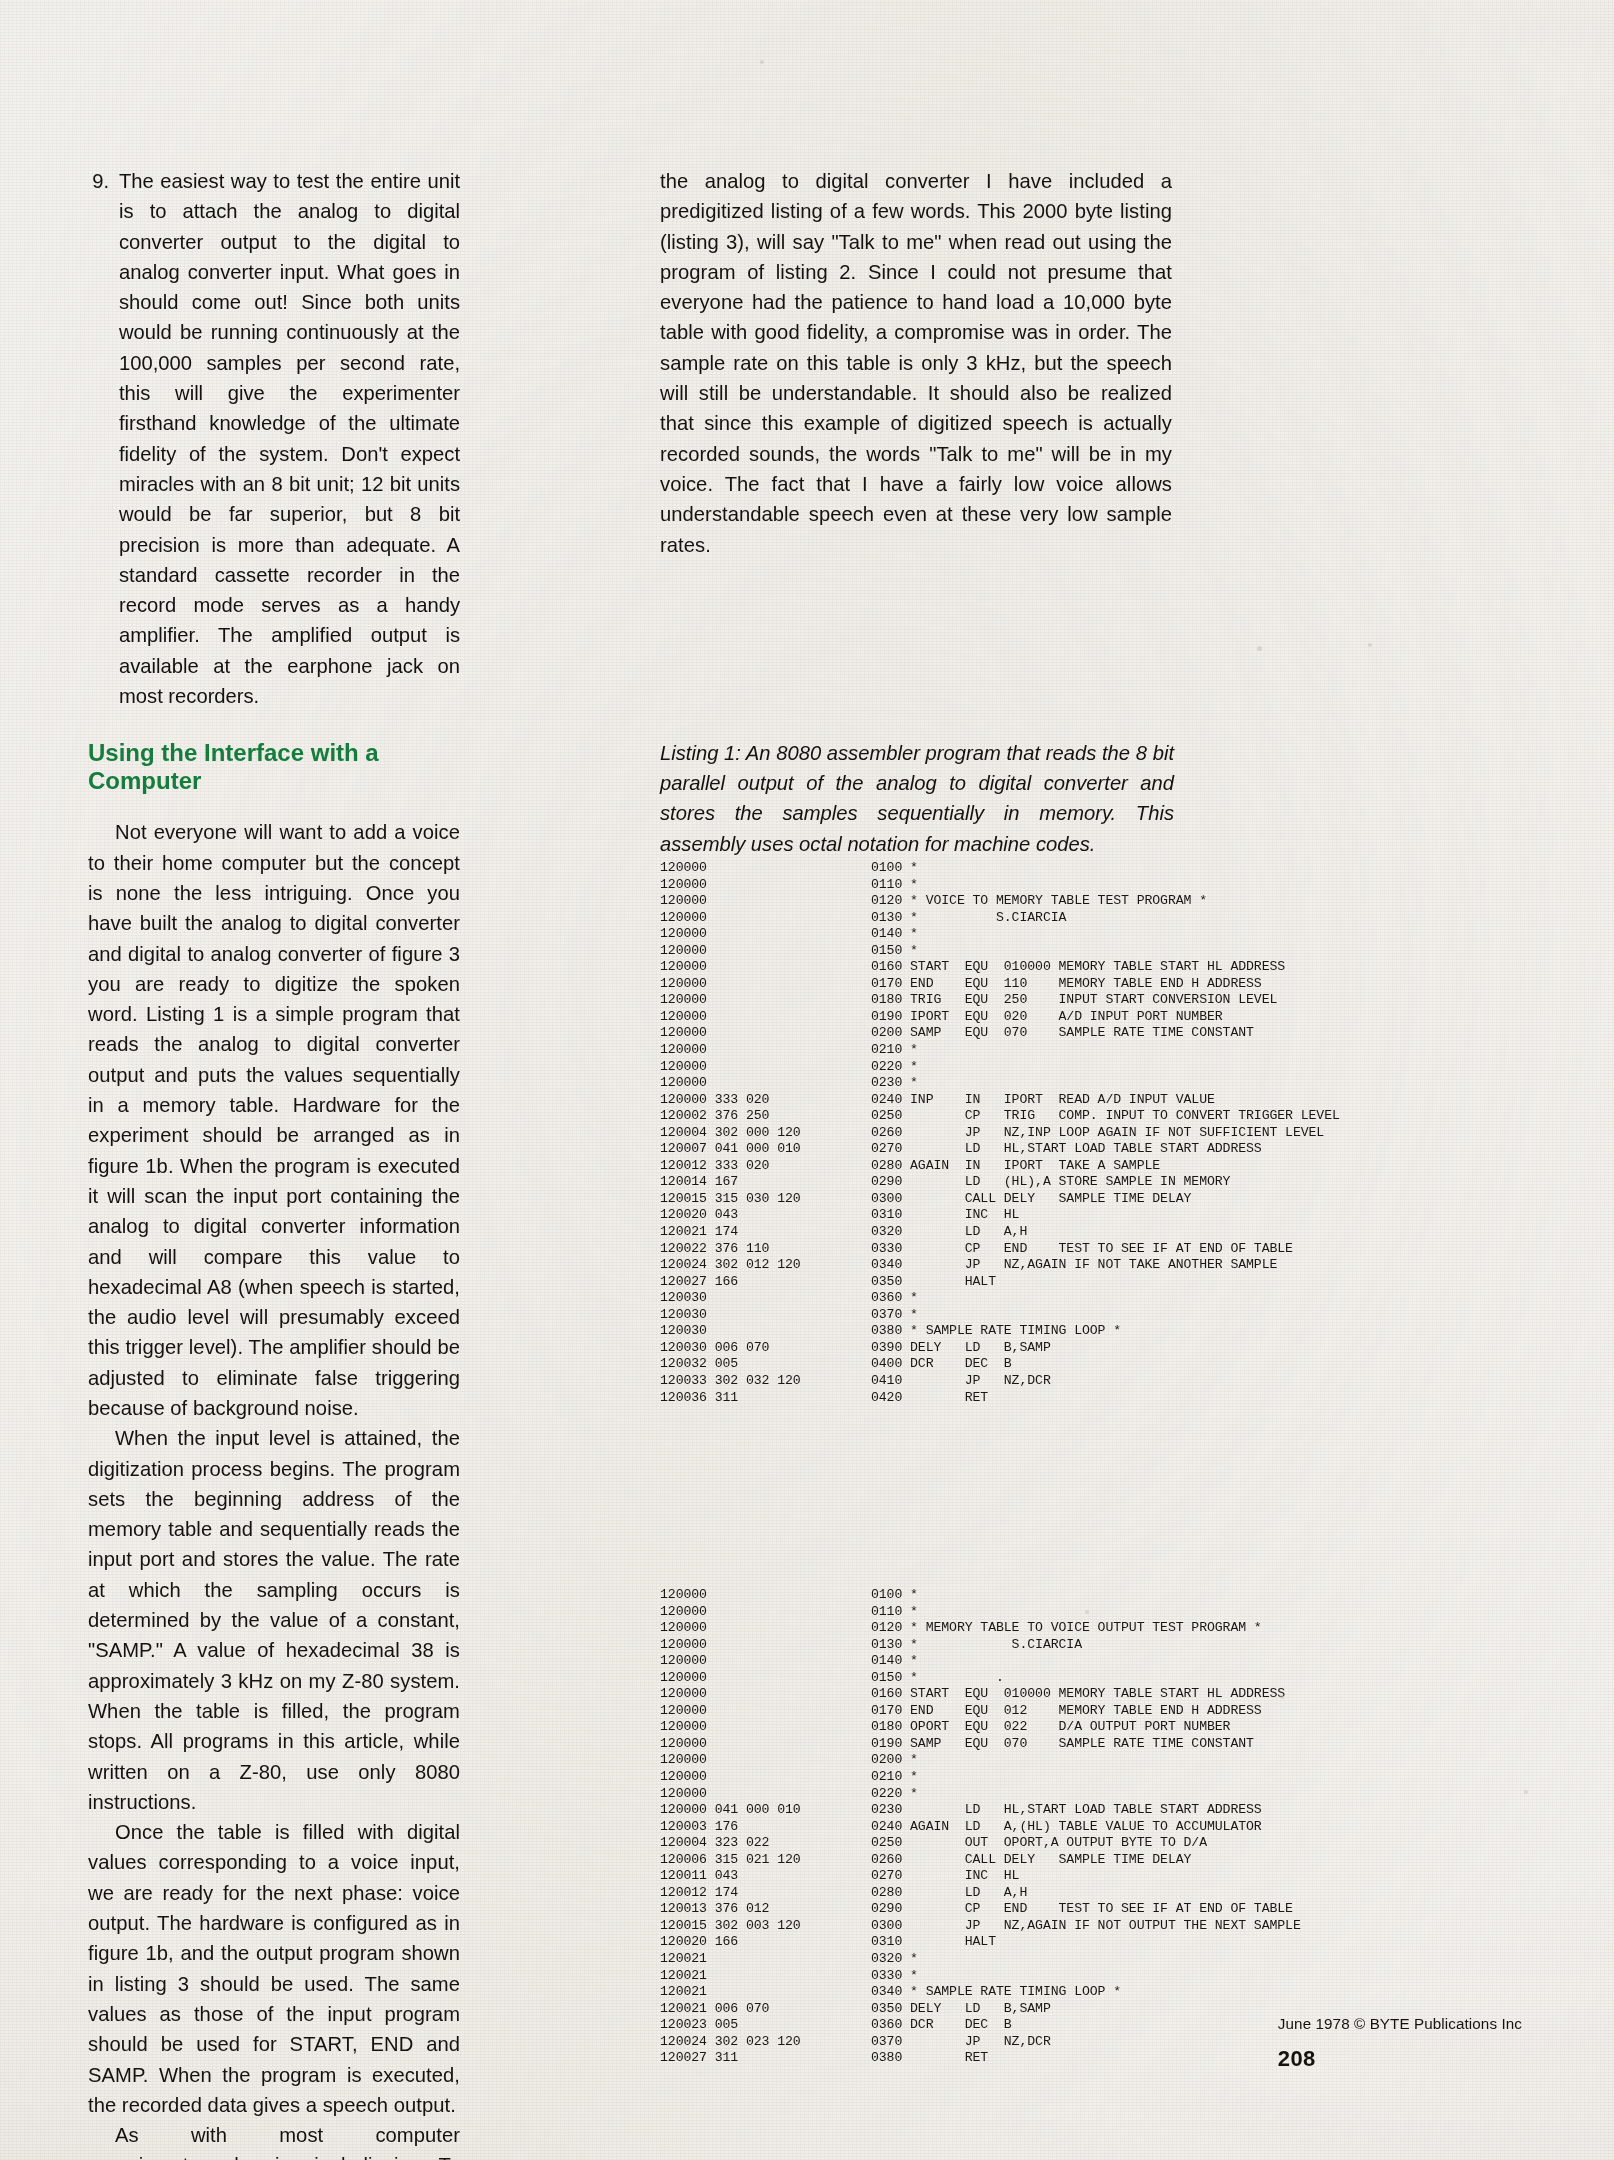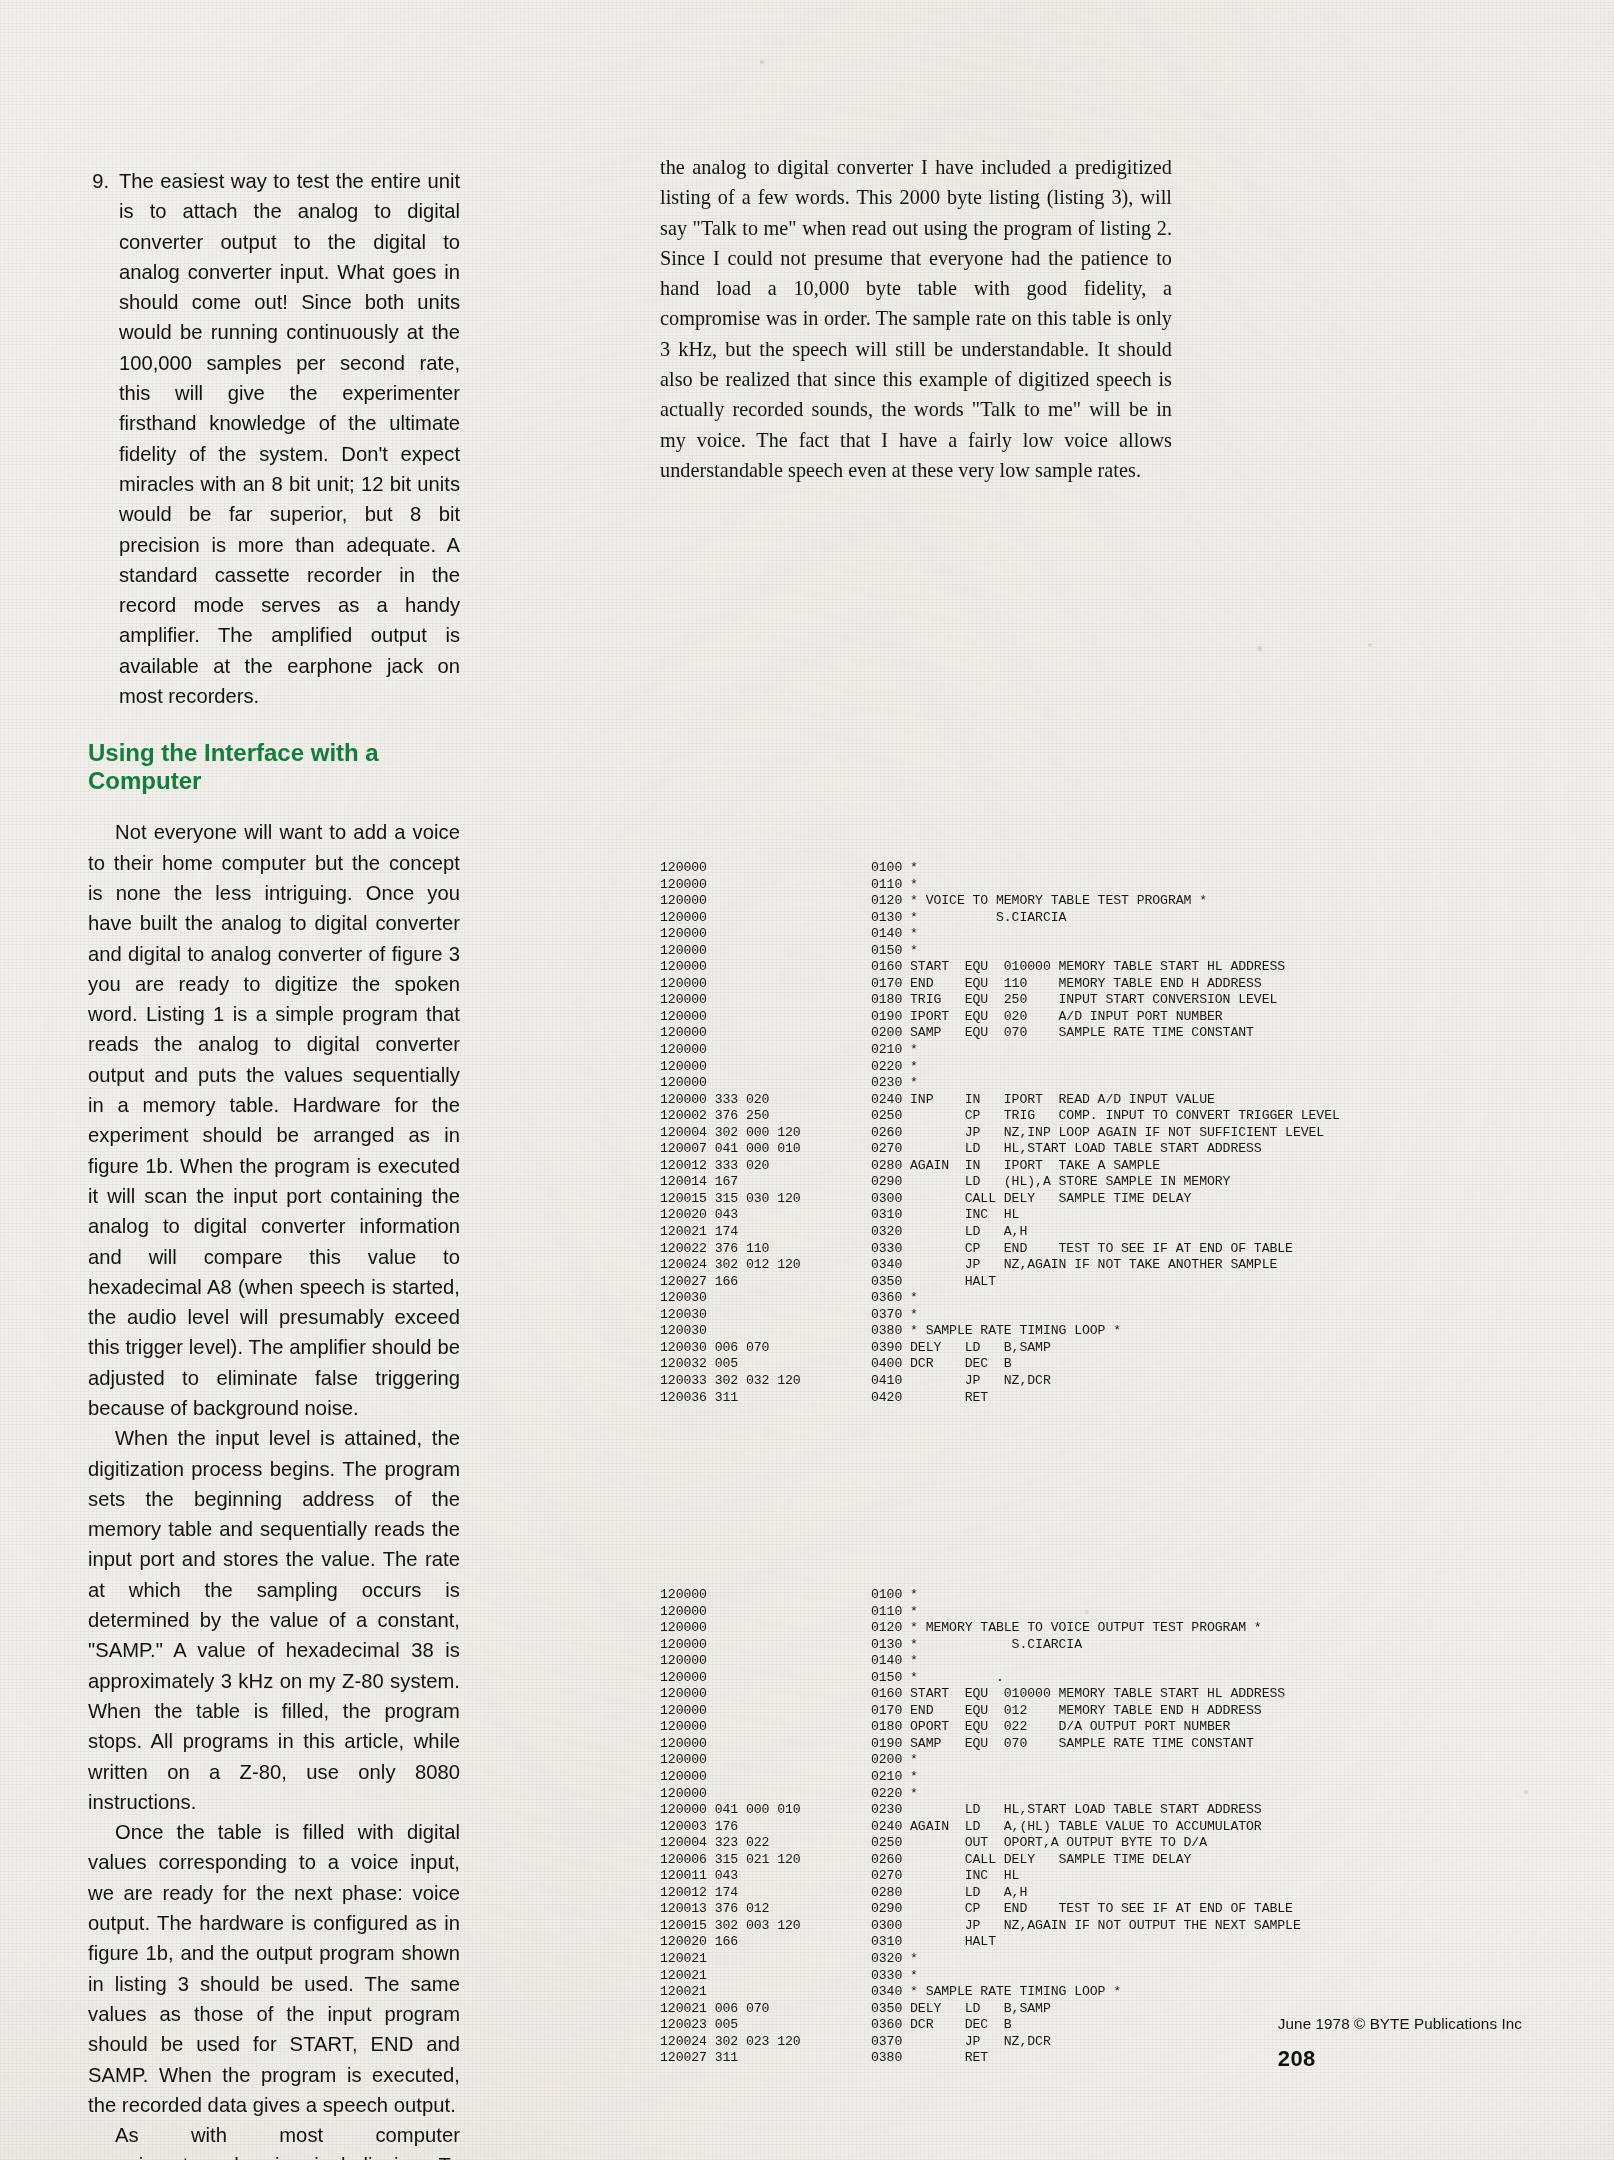--- a/index.html
+++ b/index.html
@@ -82,23 +82,22 @@
     font-weight: bold;
     margin-top: 28px;
     margin-bottom: 22px;
     color: #15803d;
   }
 
   
   .col-right {
     position: absolute;
     left: 660px;
-    top: 152px;
+    top: 166px;
     width: 512px;
-    font-family: Liberation Serif, serif;
   }
 
   .caption {
     font-style: italic;
     font-size: 20.2px;
     line-height: 30.2px;
     text-align: justify;
     color: #15120f;
   }
 
@@ -158,20 +157,21 @@
       </div>
 
     </div>
 
     <div class="col-right">
       <div class="body-text">
         <p>the analog to digital converter I have included a predigitized listing of a few words. This 2000 byte listing (listing 3), will say "Talk to me" when read out using the program of listing 2. Since I could not presume that everyone had the patience to hand load a 10,000 byte table with good fidelity, a compromise was in order. The sample rate on this table is only 3 kHz, but the speech will still be understandable. It should also be realized that since this example of digitized speech is actually recorded sounds, the words "Talk to me" will be in my voice. The fact that I have a fairly low voice allows understandable speech even at these very low sample rates.</p>
       </div>
     </div>
 
+    <div class="abs caption" style="left:660px; top:738px; width:514px;">Listing 1: An 8080 assembler program that reads the 8 bit parallel output of the analog to digital converter and stores the samples sequentially in memory. This assembly uses octal notation for machine codes.</div>
 
     <div class="abs listing" style="left:660px; top:860px; width:930px;"><span class="ln">120000                     0100 *</span><span class="ln">120000                     0110 *</span><span class="ln">120000                     0120 * VOICE TO MEMORY TABLE TEST PROGRAM *</span><span class="ln">120000                     0130 *          S.CIARCIA</span><span class="ln">120000                     0140 *</span><span class="ln">120000                     0150 *</span><span class="ln">120000                     0160 START  EQU  010000 MEMORY TABLE START HL ADDRESS</span><span class="ln">120000                     0170 END    EQU  110    MEMORY TABLE END H ADDRESS</span><span class="ln">120000                     0180 TRIG   EQU  250    INPUT START CONVERSION LEVEL</span><span class="ln">120000                     0190 IPORT  EQU  020    A/D INPUT PORT NUMBER</span><span class="ln">120000                     0200 SAMP   EQU  070    SAMPLE RATE TIME CONSTANT</span><span class="ln">120000                     0210 *</span><span class="ln">120000                     0220 *</span><span class="ln">120000                     0230 *</span><span class="ln">120000 333 020             0240 INP    IN   IPORT  READ A/D INPUT VALUE</span><span class="ln">120002 376 250             0250        CP   TRIG   COMP. INPUT TO CONVERT TRIGGER LEVEL</span><span class="ln">120004 302 000 120         0260        JP   NZ,INP LOOP AGAIN IF NOT SUFFICIENT LEVEL</span><span class="ln">120007 041 000 010         0270        LD   HL,START LOAD TABLE START ADDRESS</span><span class="ln">120012 333 020             0280 AGAIN  IN   IPORT  TAKE A SAMPLE</span><span class="ln">120014 167                 0290        LD   (HL),A STORE SAMPLE IN MEMORY</span><span class="ln">120015 315 030 120         0300        CALL DELY   SAMPLE TIME DELAY</span><span class="ln">120020 043                 0310        INC  HL</span><span class="ln">120021 174                 0320        LD   A,H</span><span class="ln">120022 376 110             0330        CP   END    TEST TO SEE IF AT END OF TABLE</span><span class="ln">120024 302 012 120         0340        JP   NZ,AGAIN IF NOT TAKE ANOTHER SAMPLE</span><span class="ln">120027 166                 0350        HALT</span><span class="ln">120030                     0360 *</span><span class="ln">120030                     0370 *</span><span class="ln">120030                     0380 * SAMPLE RATE TIMING LOOP *</span><span class="ln">120030 006 070             0390 DELY   LD   B,SAMP</span><span class="ln">120032 005                 0400 DCR    DEC  B</span><span class="ln">120033 302 032 120         0410        JP   NZ,DCR</span><span class="ln">120036 311                 0420        RET</span></div>
 
 
     <div class="abs listing" style="left:660px; top:1587px; width:930px;"><span class="ln">120000                     0100 *</span><span class="ln">120000                     0110 *</span><span class="ln">120000                     0120 * MEMORY TABLE TO VOICE OUTPUT TEST PROGRAM *</span><span class="ln">120000                     0130 *            S.CIARCIA</span><span class="ln">120000                     0140 *</span><span class="ln">120000                     0150 *          .</span><span class="ln">120000                     0160 START  EQU  010000 MEMORY TABLE START HL ADDRESS</span><span class="ln">120000                     0170 END    EQU  012    MEMORY TABLE END H ADDRESS</span><span class="ln">120000                     0180 OPORT  EQU  022    D/A OUTPUT PORT NUMBER</span><span class="ln">120000                     0190 SAMP   EQU  070    SAMPLE RATE TIME CONSTANT</span><span class="ln">120000                     0200 *</span><span class="ln">120000                     0210 *</span><span class="ln">120000                     0220 *</span><span class="ln">120000 041 000 010         0230        LD   HL,START LOAD TABLE START ADDRESS</span><span class="ln">120003 176                 0240 AGAIN  LD   A,(HL) TABLE VALUE TO ACCUMULATOR</span><span class="ln">120004 323 022             0250        OUT  OPORT,A OUTPUT BYTE TO D/A</span><span class="ln">120006 315 021 120         0260        CALL DELY   SAMPLE TIME DELAY</span><span class="ln">120011 043                 0270        INC  HL</span><span class="ln">120012 174                 0280        LD   A,H</span><span class="ln">120013 376 012             0290        CP   END    TEST TO SEE IF AT END OF TABLE</span><span class="ln">120015 302 003 120         0300        JP   NZ,AGAIN IF NOT OUTPUT THE NEXT SAMPLE</span><span class="ln">120020 166                 0310        HALT</span><span class="ln">120021                     0320 *</span><span class="ln">120021                     0330 *</span><span class="ln">120021                     0340 * SAMPLE RATE TIMING LOOP *</span><span class="ln">120021 006 070             0350 DELY   LD   B,SAMP</span><span class="ln">120023 005                 0360 DCR    DEC  B</span><span class="ln">120024 302 023 120         0370        JP   NZ,DCR</span><span class="ln">120027 311                 0380        RET</span></div>
 
     <div class="footer">
       <span class="credit">June 1978 © BYTE Publications Inc</span>
       <span class="pagenum">208</span>
     </div>

